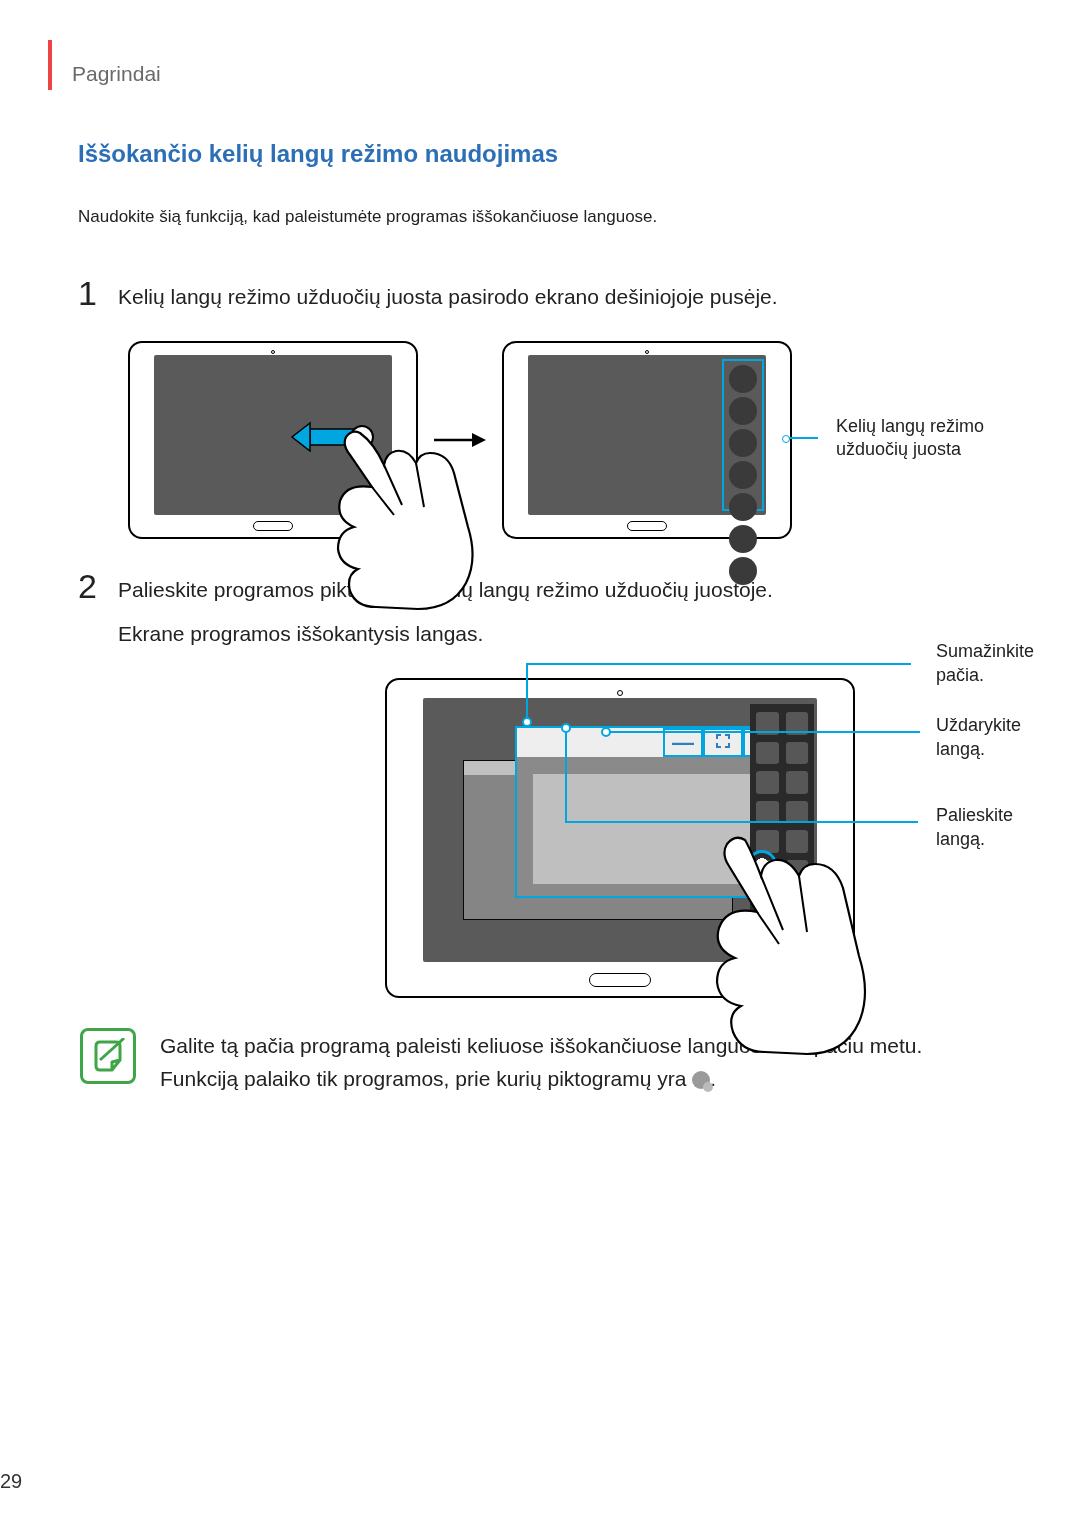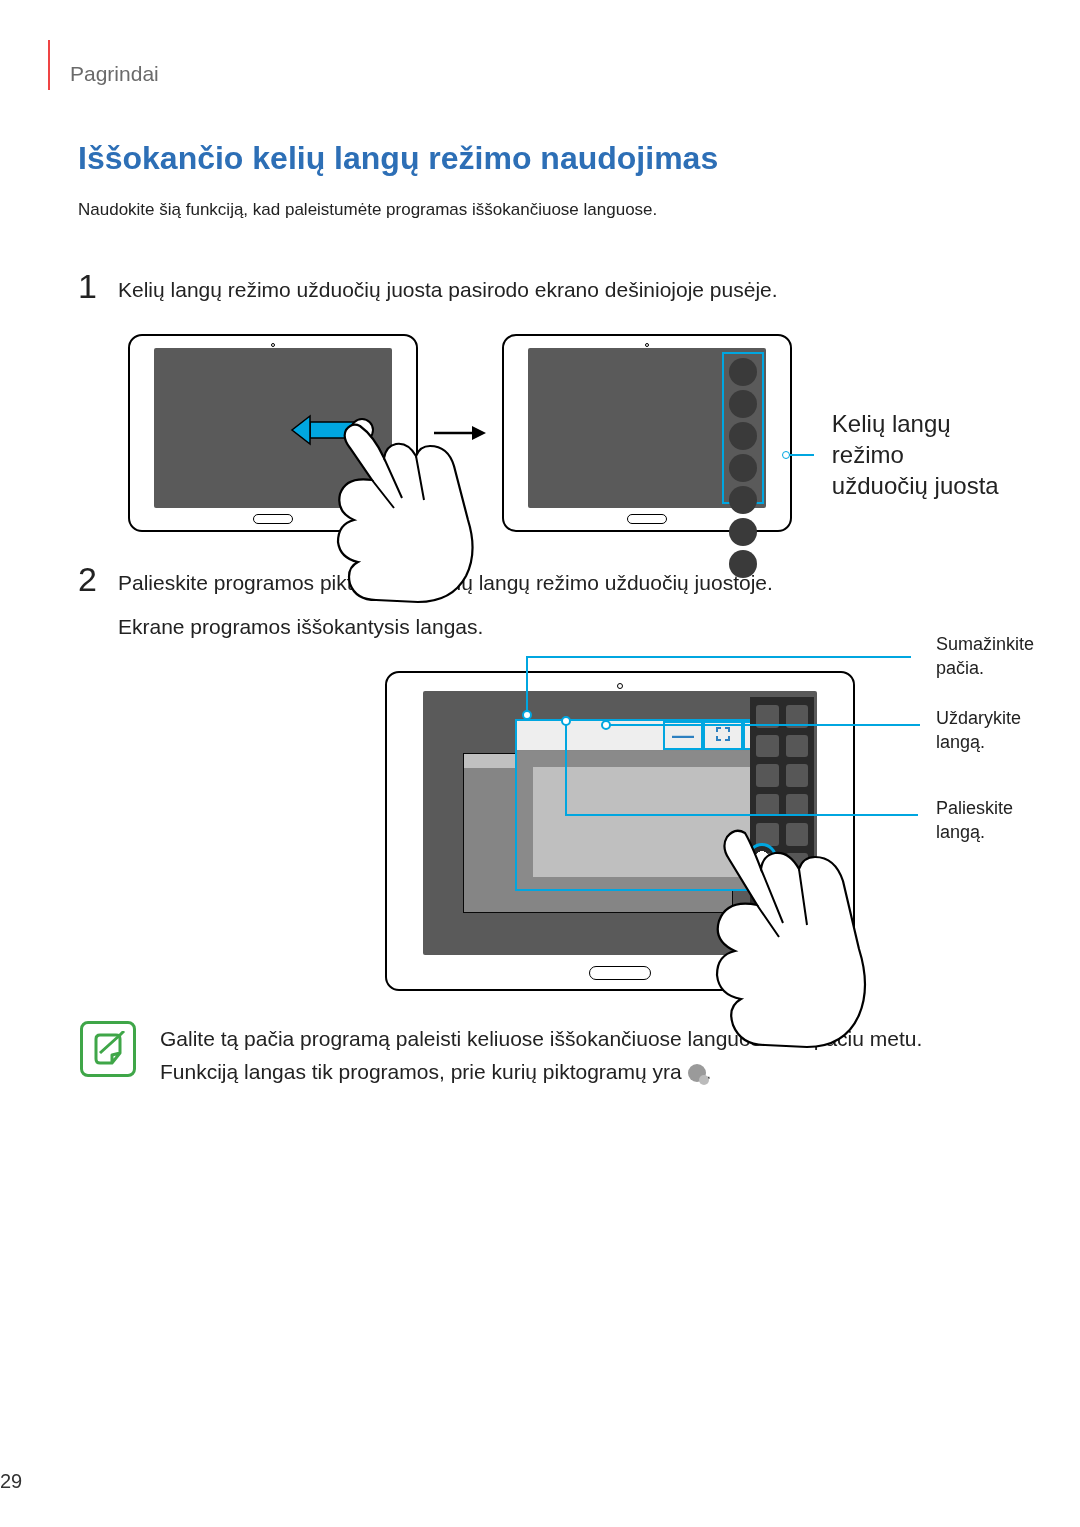--- a/index.html
+++ b/index.html
@@ -8,38 +8,38 @@
     height: 1527px;
     background: #fff;
     font-family: Arial, Helvetica, sans-serif;
     color: #222;
     position: relative;
   }
   .page {
     padding: 40px 78px 0 78px;
   }
   .header-bar {
-    border-left: 2px solid #ef4444;
+    border-left: 4px solid #ef4444;
     height: 50px;
     padding-left: 20px;
     display: flex;
     align-items: flex-end;
     margin-bottom: 50px;
     margin-left: -30px;
     padding-bottom: 4px;
   }
   .header-text {
     font-size: 21px;
     color: #6a6a6a;
   }
   .title {
-    font-size: 32px;
+    font-size: 24px;
     color: #2d6fb6;
     font-weight: bold;
-    margin-bottom: 20px;
+    margin-bottom: 36px;
   }
   .intro {
     font-size: 17px;
     line-height: 1.5;
     margin-bottom: 46px;
   }
   .step {
     display: flex;
     align-items: flex-start;
     margin-bottom: 8px;
@@ -129,21 +129,21 @@
     position:absolute; left:660px; top:74px;
     display:flex; align-items:center;
   }
   .callout1 .line {
     width:30px; height:2px; background:#00a6e0; position:relative;
   }
   .callout1 .line::before {
     content:''; position:absolute; left:-6px; top:-2.5px;
     width:6px;height:6px;border:1.5px solid #00a6e0;border-radius:50%;background:#fff;
   }
-  .callout1 .text { font-size:24px; margin-left:18px; line-height:1.3; }
+  .callout1 .text { font-size:18px; margin-left:18px; line-height:1.3; }
   
   .fig2-wrap { position:relative; display:flex; justify-content:center; margin-left:110px; }
   .popup-window {
     position:absolute; border:1px solid #000; background:#8a8a8a;
   }
   .pw-back { left:40px; top:62px; width:270px; height:160px; opacity:.9;}
   .pw-back .titlebar-small {
     height:14px; background:#ccc; display:flex; justify-content:flex-end;
     padding:1px 3px; gap:3px; font-size:9px; color:#2d80c0;
   }
@@ -377,19 +377,19 @@
   <div class="note">
     <div class="note-icon">
       <svg viewBox="0 0 36 36">
           <path d="M6 28 L6 8 Q6 4 10 4 L26 4 Q30 4 30 8 L30 22 L22 32 L10 32 Q6 32 6 28 Z M22 32 L22 24 L30 22" fill="none" stroke="#3fa648" stroke-width="3" stroke-linejoin="round"></path>
           <path d="M10 22 L30 4 M30 4 L34 0" stroke="#3fa648" stroke-width="3" fill="none"></path>
         </svg>
     </div>
     <div class="note-text">
       <div>Galite tą pačia programą paleisti keliuose iššokančiuose languose tuo pačiu metu.</div>
       <div>
-        <span>Funkciją langas tik programos, prie kurių piktogramų yra </span><span class="multi-icon"></span><span>.</span>
+        <span>Funkciją palaiko tik programos, prie kurių piktogramų yra </span><span class="multi-icon"></span><span>.</span>
       </div>
     </div>
   </div>
 </div>
 
 <div class="page-number">29</div>
 
 </body></html>

